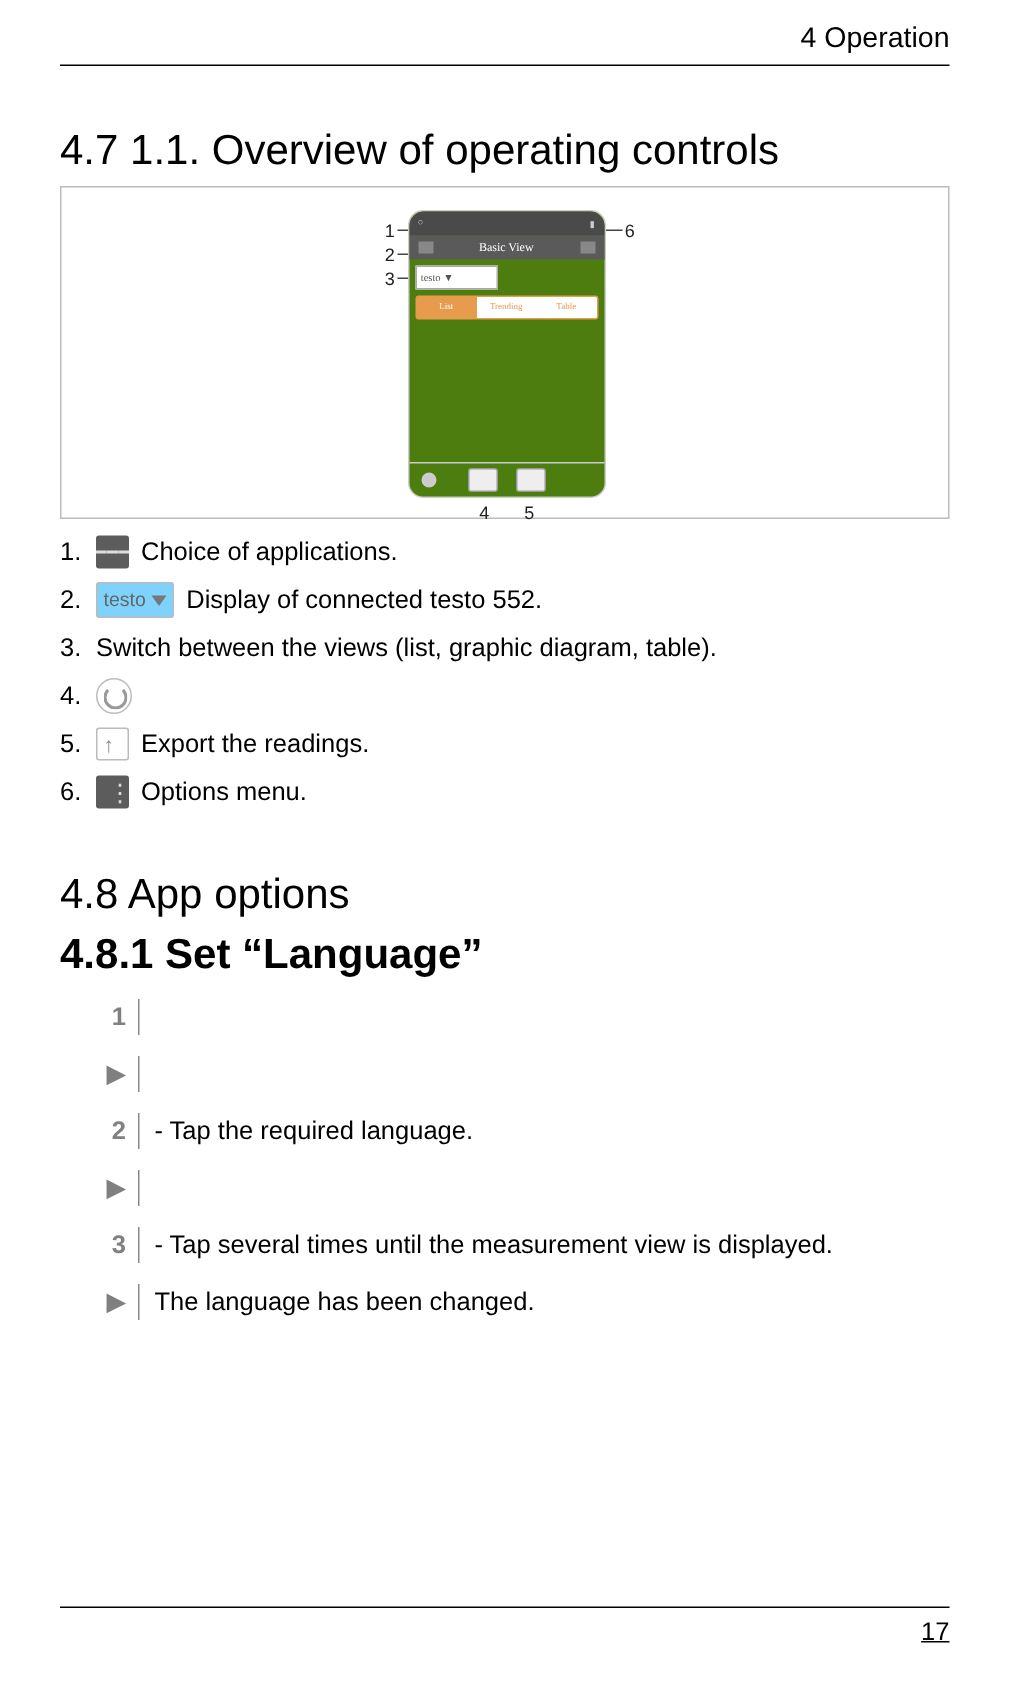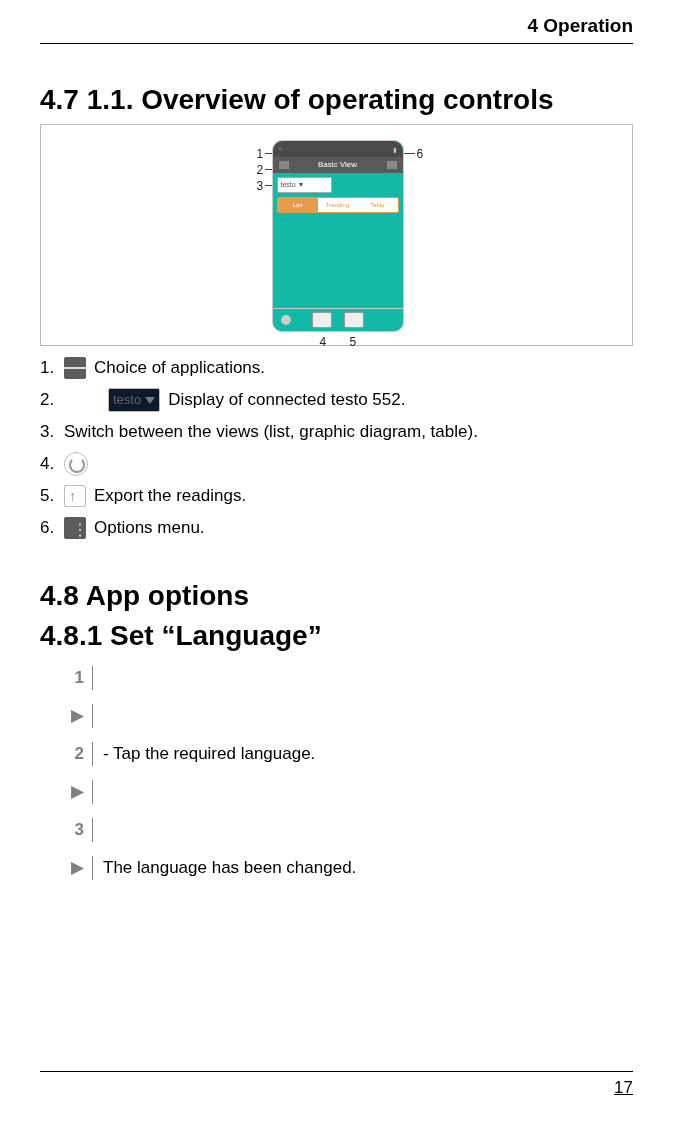--- a/index.html
+++ b/index.html
@@ -15,25 +15,24 @@
     width: 673px;
     min-height: 1128px;
     box-sizing: border-box;
     padding: 15px 40px 40px 40px;
   }
   .running-header {
     text-align: right;
     font-size: 19px;
     padding-bottom: 6px;
     border-bottom: 1px solid #000;
-    font-weight: bold;
   }
   h2 {
     font-size: 28px;
-    font-weight: bold;
+    font-weight: normal;
     margin: 40px 0 8px 0;
   }
   h3.sub {
     font-size: 28px;
     font-weight: bold;
     margin: 6px 0 12px 0;
   }
   .figure-frame {
     border: 1px solid #bbb;
     padding: 10px;
@@ -47,23 +46,24 @@
     position: relative;
     width: 240px;
     height: 200px;
   }
   .device {
     position: absolute;
     left: 55px;
     top: 5px;
     width: 130px;
     height: 190px;
-    background: #14b8a6;
+    background: #4d7c0f;
     border: 1px solid #ccc;
     border-radius: 10px;
+    font-family: Liberation Serif, serif;
   }
   .device .topbar {
     height: 16px;
     background: #4a4a4a;
     border-radius: 10px 10px 0 0;
     display: flex;
     align-items: center;
     justify-content: space-between;
     padding: 0 6px;
     font-size: 6px;
@@ -182,28 +182,27 @@
     width: 22px; height: 22px;
     background: #5c5c5c;
   }
   .icon-menu span {
     display: block;
     width: 14px; height: 2px;
     background: #ddd;
     margin: 2px auto;
   }
   .icon-testo {
-    background: #0f172a;
+    background: #7dd3fc;
     border: 1px solid #bbb;
     height: 22px;
     padding: 0 4px;
     font-size: 13px;
     color: #666;
     gap: 4px;
-    margin-left: 44px;
   }
   .icon-testo .tri {
     width: 0; height: 0;
     border-left: 5px solid transparent;
     border-right: 5px solid transparent;
     border-top: 7px solid #777;
     display: inline-block;
   }
   .icon-restart {
     width: 22px; height: 22px;
@@ -395,20 +394,21 @@
       <div class="step-num">2</div>
       <div class="step-text">- Tap the required language.</div>
     </div>
 
     <div class="step-row">
       <div class="step-arrow">▶</div>
     </div>
 
     <div class="step-row">
       <div class="step-num">3</div>
+      <div class="step-text">- Tap   several times until the measurement view is displayed.</div>
     </div>
 
     <div class="step-row">
       <div class="step-arrow">▶</div>
       <div class="step-text">The language has been changed.</div>
     </div>
 
   </div>
 
   <div class="page-number">17</div>

